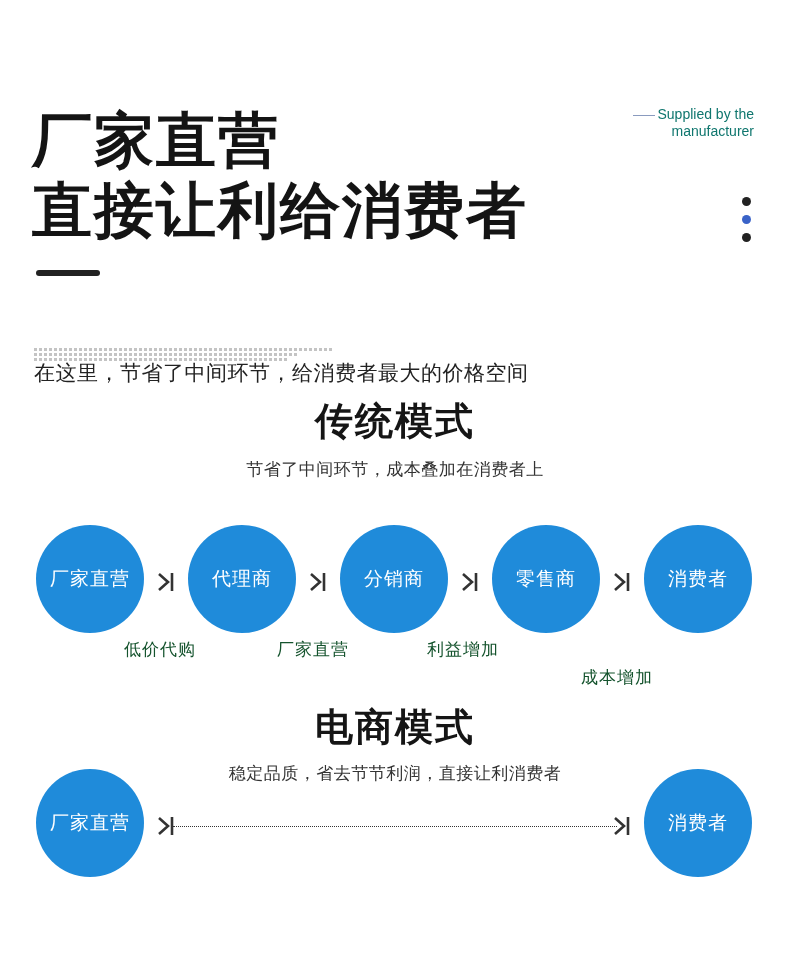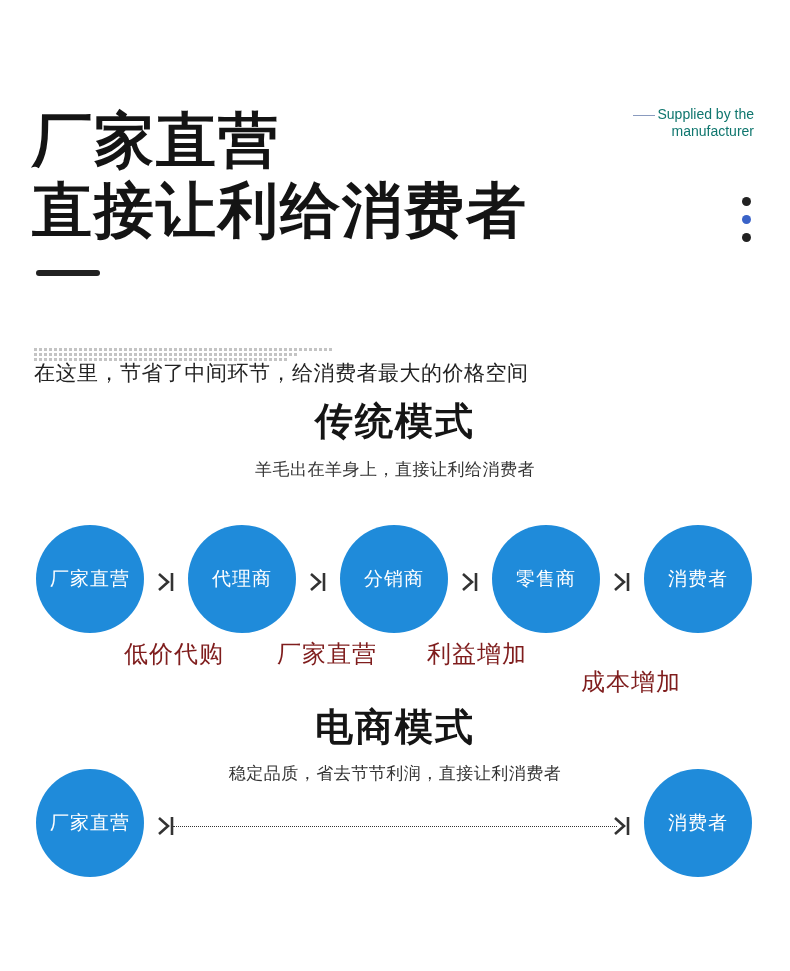--- a/index.html
+++ b/index.html
@@ -23,21 +23,21 @@
 
   .intro { position: absolute; left: 34px; top: 312px; font-size: 21px; color: #222; letter-spacing: 0.5px; margin-top: 47px; }
   .fine { position: absolute; left: 34px; top: 348px; width: 300px; }
   .fine div { height: 3px; margin-bottom: 2px; background: repeating-linear-gradient(90deg, #b5b5b5 0 3px, transparent 3px 5px); opacity: 0.8; }
 
   .section-title { position: absolute; left: 0; width: 790px; text-align: center; font-size: 38px; font-weight: bold; color: #151515; letter-spacing: 2px; }
   .section-sub { position: absolute; left: 0; width: 790px; text-align: center; font-size: 17px; color: #333; letter-spacing: 0.5px; }
 
   .circle { position: absolute; width: 108px; height: 108px; border-radius: 50%; background: #1f8bda; color: #fff; font-size: 19px; display: flex; align-items: center; justify-content: center; letter-spacing: 1px; }
   .arrow { position: absolute; width: 18px; height: 20px; }
-  .flow-label { position: absolute; font-size: 24px; color: #7f1d1d; letter-spacing: 1px; }
+  .flow-label { position: absolute; font-size: 17px; color: #14532d; letter-spacing: 1px; }
 
   .dotline { position: absolute; left: 173px; top: 826px; width: 444px; height: 0; border-top: 1px dotted #333; }
 </style>
 </head>
 <body>
 
 <div class="hero-line1">厂家直营</div>
 <div class="hero-line2">直接让利给消费者</div>
 <div class="hero-bar"></div>
 
@@ -53,21 +53,21 @@
 </div>
 
 <div class="intro">在这里，节省了中间环节，给消费者最大的价格空间</div>
 <div class="fine">
   <div style="width:300px"></div>
     <div style="width:265px"></div>
     <div style="width:255px"></div>
 </div>
 
 <div class="section-title" style="top:396px">传统模式</div>
-<div class="section-sub" style="top:458px">羊毛出在羊身上，直接让利给消费者</div>
+<div class="section-sub" style="top:458px">节省了中间环节，成本叠加在消费者上</div>
 
 <div class="circle" style="left:36px;top:525px">厂家直营</div>
 <div class="circle" style="left:188px;top:525px">代理商</div>
 <div class="circle" style="left:340px;top:525px">分销商</div>
 <div class="circle" style="left:492px;top:525px">零售商</div>
 <div class="circle" style="left:644px;top:525px">消费者</div>
 
 <svg class="arrow" style="left:157px;top:572px" viewBox="0 0 18 20">
     <polyline points="2,2 11,10 2,18" fill="none" stroke="#333" stroke-width="2.6"></polyline>
     <line x1="15" y1="1" x2="15" y2="19" stroke="#333" stroke-width="2.6"></line>

